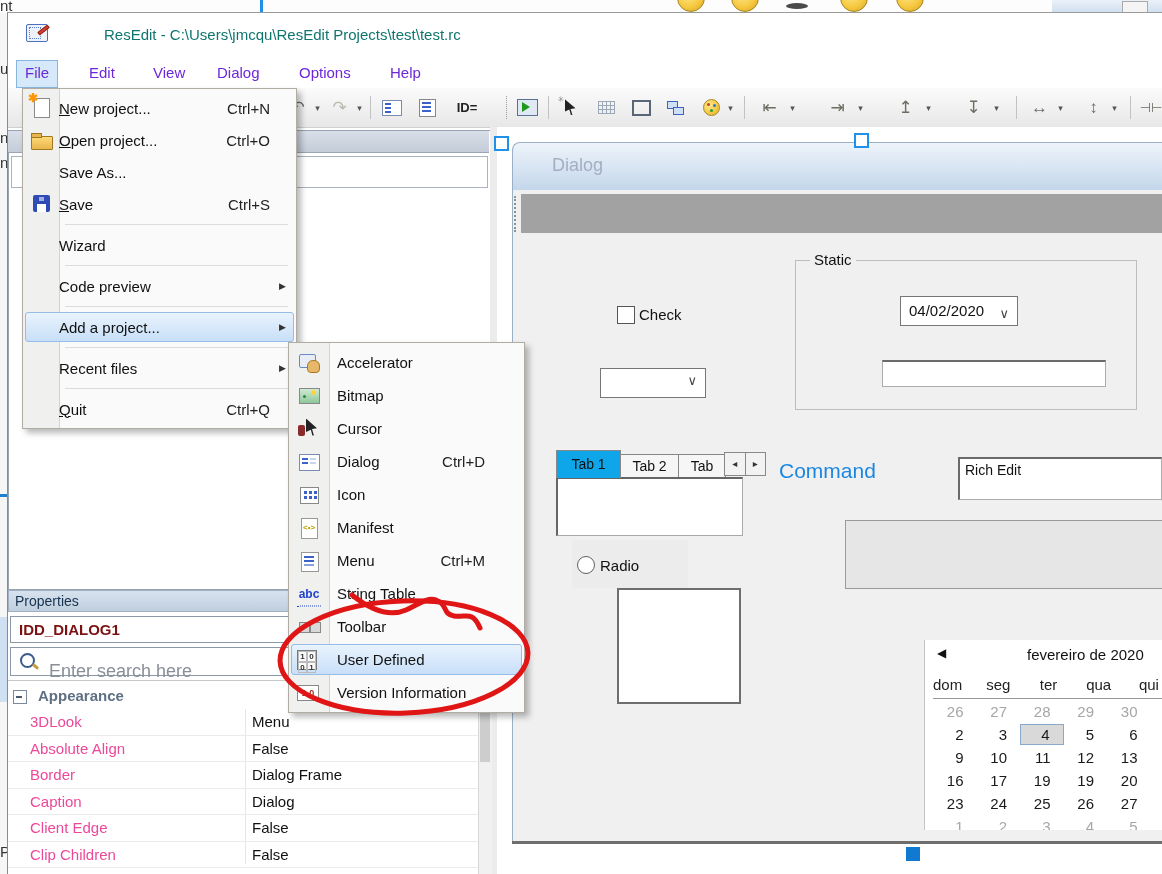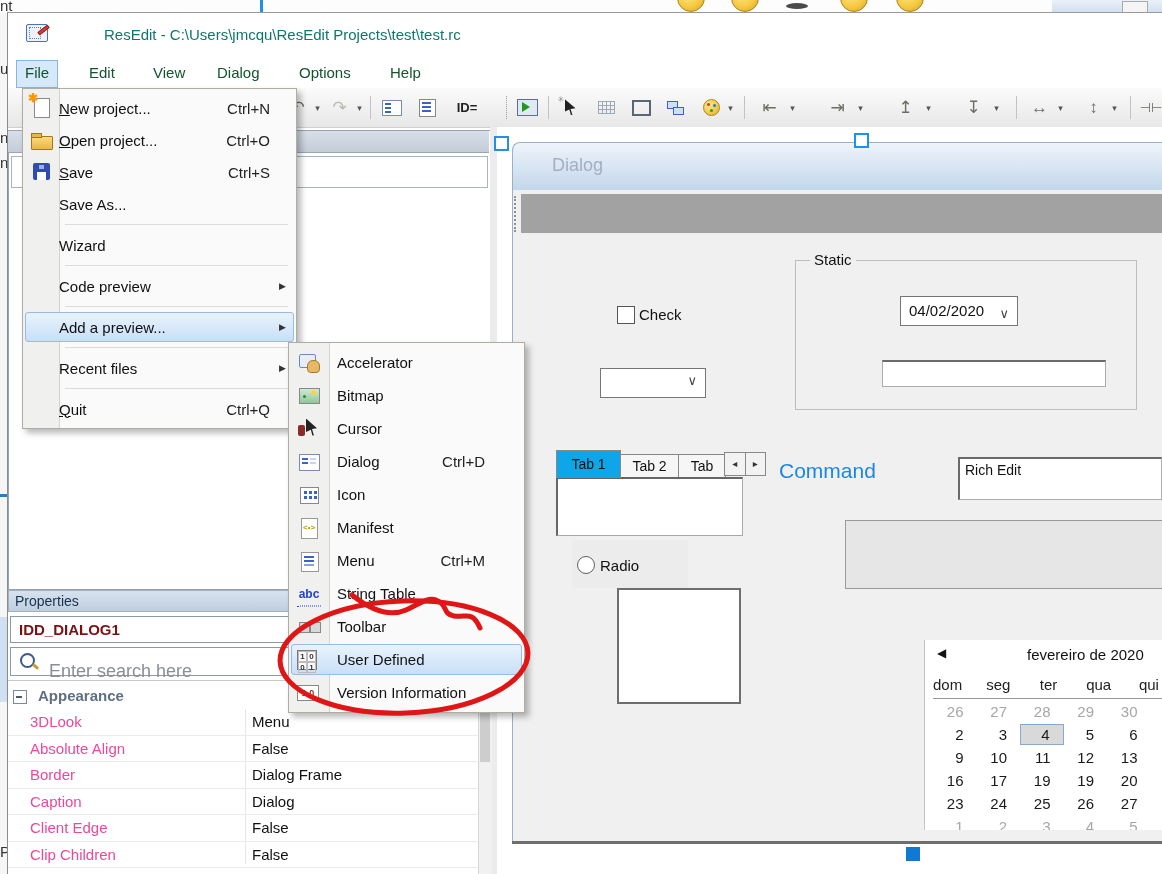--- a/index.html
+++ b/index.html
@@ -25,21 +25,21 @@
        border-left:1px solid #8a8a8a;border-top:1px solid #9a9a9a;}
   .titlebar{position:absolute;left:8px;top:13px;width:1154px;height:45px;background:#fff;}
   .app-icon{position:relative;display:inline-block;width:20px;height:16px;background:#eef3fb;
             border:1px solid #4a6fbf;border-radius:2px;}
   .app-icon::before{content:'';position:absolute;left:2px;top:2px;right:6px;bottom:2px;border:1px dotted #5a7fd0;}
   .app-icon::after{content:'';position:absolute;right:-3px;top:3px;width:13px;height:4px;background:#d04030;
                    border-radius:1px;transform:rotate(-38deg);box-shadow:0 0 0 1px #8a2418 inset;}
   .title-text{position:absolute;left:50px;top:13px;font-size:15px;color:#0f766e;margin-left:46px;}
 
   .menubar{position:absolute;left:8px;top:58px;width:1154px;height:30px;background:#fff;font-size:15px;}
-  .menubtn{position:absolute;top:2px;height:26px;line-height:26px;padding:0 9px;color:#14532d;text-align:right;}
+  .menubtn{position:absolute;top:2px;height:26px;line-height:26px;padding:0 9px;color:#6d28d9;text-align:right;}
   .menubtn.active{background:#d6e9fb;border:1px solid #88b6e0;line-height:24px;padding:0 8px;}
 
   
   .toolbar{position:absolute;left:8px;top:88px;width:1154px;height:39px;
            background:linear-gradient(#fbfbfb,#e7e7e7);border-bottom:1px solid #cfcfcf;}
   .tb-btn{position:absolute;top:6px;width:27px;height:27px;display:flex;align-items:center;justify-content:center;
           color:#6b6f63;font-size:17px;}
   .tb-dd{position:absolute;top:6px;width:13px;height:27px;display:flex;align-items:center;justify-content:center;
          color:#555;font-size:9px;}
   .tb-sep{position:absolute;top:8px;width:1px;height:23px;background:#c2c2c2;}
@@ -486,39 +486,39 @@
         <span class="mi-icon new-project-icon"></span>
         <span class="mi-label"><u>N</u>ew project...</span>
         <span class="mi-shortcut">Ctrl+N</span>
       </div>
       <div class="menu-item">
         <span class="mi-icon open-project-icon"></span>
         <span class="mi-label"><u>O</u>pen project...</span>
         <span class="mi-shortcut">Ctrl+O</span>
       </div>
       <div class="menu-item">
+        <span class="mi-label">Save As...</span>
+      </div>
+      <div class="menu-item">
         <span class="mi-icon save-icon"></span>
         <span class="mi-label"><u>S</u>ave</span>
         <span class="mi-shortcut">Ctrl+S</span>
       </div>
-      <div class="menu-item">
-        <span class="mi-label">Save As...</span>
-      </div>
       <div class="menu-sep"></div>
       <div class="menu-item">
         <span class="mi-label">Wizard</span>
       </div>
       <div class="menu-sep"></div>
       <div class="menu-item">
         <span class="mi-label">Code preview</span>
         <span class="mi-arrow">▶</span>
       </div>
       <div class="menu-sep"></div>
       <div class="menu-item hl">
-        <span class="mi-label">Add a preview...</span>
+        <span class="mi-label">Add a project...</span>
         <span class="mi-arrow">▶</span>
       </div>
       <div class="menu-sep"></div>
       <div class="menu-item">
         <span class="mi-label">Recent files</span>
         <span class="mi-arrow">▶</span>
       </div>
       <div class="menu-sep"></div>
       <div class="menu-item">
         <span class="mi-label"><u>Q</u>uit</span>

